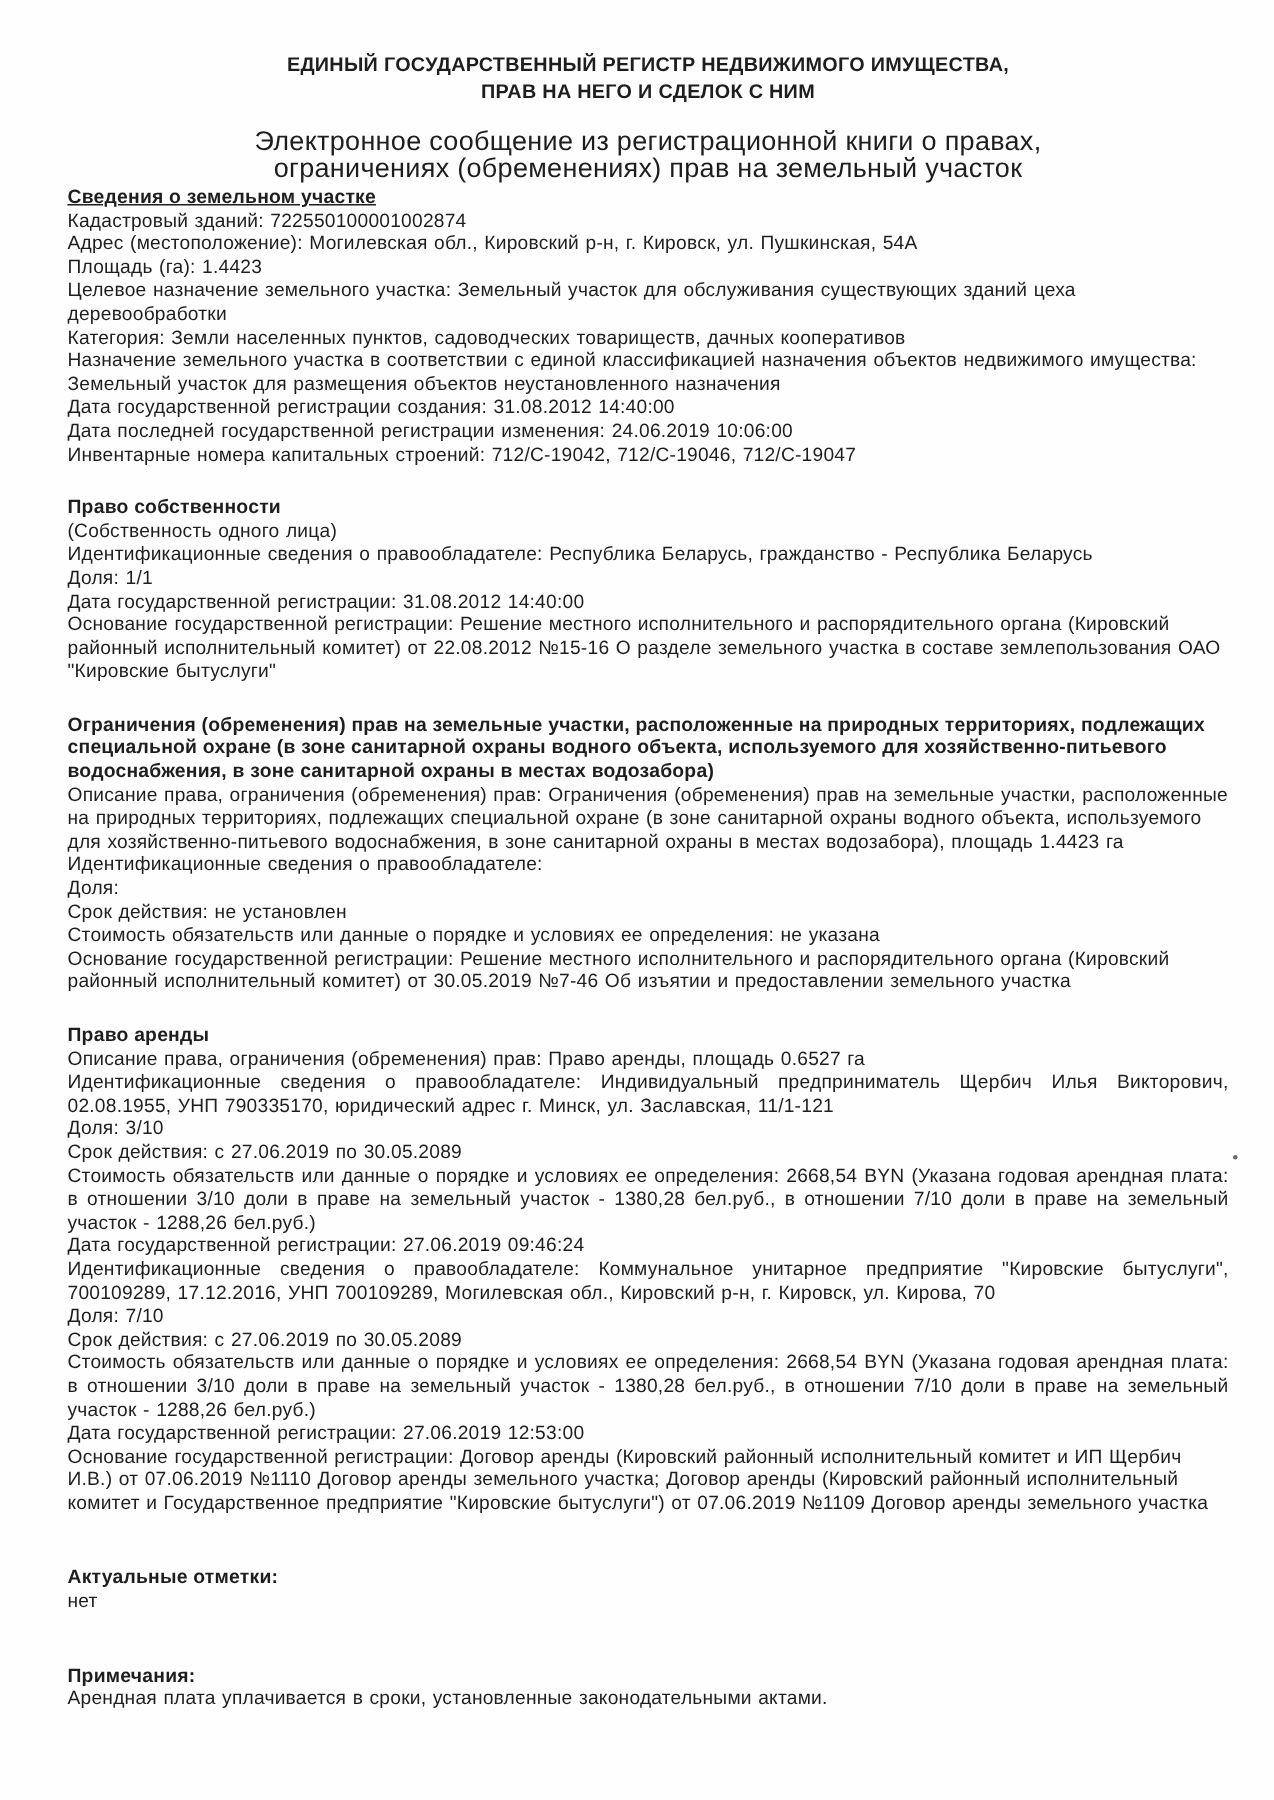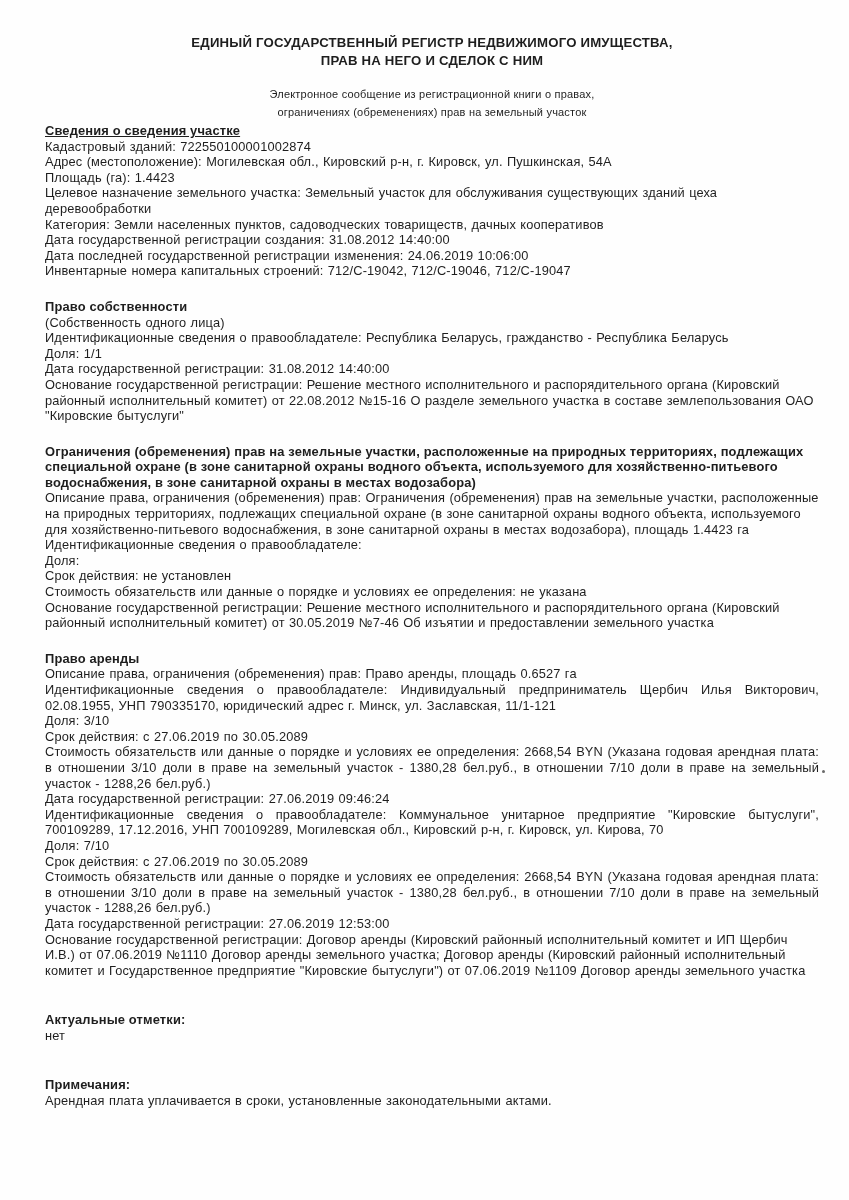--- a/index.html
+++ b/index.html
@@ -18,21 +18,21 @@
   }
   .doc-header { text-align: center; }
   .title-line {
     font-weight: bold;
     font-size: 13.2px;
     line-height: 18px;
     letter-spacing: 0.2px;
   }
   .subtitle { margin-top: 15px; }
   .subtitle-line {
-    font-size: 11px;
+    font-size: 18px;
     line-height: 18px;
     letter-spacing: 0.2px;
   }
   .sections { margin-top: 2px; }
   .doc-section { margin-top: 20px; }
   .doc-section.first { margin-top: 0; }
   .doc-section.gap-large { margin-top: 34px; }
   .sec-heading {
     font-weight: bold;
     font-size: 12.9px;
@@ -67,26 +67,27 @@
     <div class="title-line">ЕДИНЫЙ ГОСУДАРСТВЕННЫЙ РЕГИСТР НЕДВИЖИМОГО ИМУЩЕСТВА,</div>
     <div class="title-line">ПРАВ НА НЕГО И СДЕЛОК С НИМ</div>
     <div class="subtitle">
       <div class="subtitle-line">Электронное сообщение из регистрационной книги о правах,</div>
       <div class="subtitle-line">ограничениях (обременениях) прав на земельный участок</div>
     </div>
   </div>
 
   <div class="sections">
       <section class="doc-section first">
-        <div class="sec-heading u">Сведения о сведения участке</div>
+        <div class="sec-heading u">Сведения о земельном участке</div>
         <p class="row"><span class="label">Кадастровый зданий:</span> <span class="value">722550100001002874</span></p>
         <p class="row"><span class="label">Адрес (местоположение):</span> <span class="value">Могилевская обл., Кировский р-н, г. Кировск, ул. Пушкинская, 54А</span></p>
         <p class="row"><span class="label">Площадь (га):</span> <span class="value">1.4423</span></p>
         <p class="row"><span class="label">Целевое назначение земельного участка:</span> <span class="value">Земельный участок для обслуживания существующих зданий цеха деревообработки</span></p>
         <p class="row"><span class="label">Категория:</span> <span class="value">Земли населенных пунктов, садоводческих товариществ, дачных кооперативов</span></p>
+        <p class="row"><span class="label">Назначение земельного участка в соответствии с единой классификацией назначения объектов недвижимого имущества:</span> <span class="value">Земельный участок для размещения объектов неустановленного назначения</span></p>
         <p class="row"><span class="label">Дата государственной регистрации создания:</span> <span class="value">31.08.2012 14:40:00</span></p>
         <p class="row"><span class="label">Дата последней государственной регистрации изменения:</span> <span class="value">24.06.2019 10:06:00</span></p>
         <p class="row"><span class="label">Инвентарные номера капитальных строений:</span> <span class="value">712/С-19042, 712/С-19046, 712/С-19047</span></p>
       </section>
       <section class="doc-section">
         <div class="sec-heading">Право собственности</div>
         <p class="row"><span class="label">(Собственность одного лица)</span></p>
         <p class="row"><span class="label">Идентификационные сведения о правообладателе:</span> <span class="value">Республика Беларусь, гражданство - Республика Беларусь</span></p>
         <p class="row"><span class="label">Доля:</span> <span class="value">1/1</span></p>
         <p class="row"><span class="label">Дата государственной регистрации:</span> <span class="value">31.08.2012 14:40:00</span></p>

